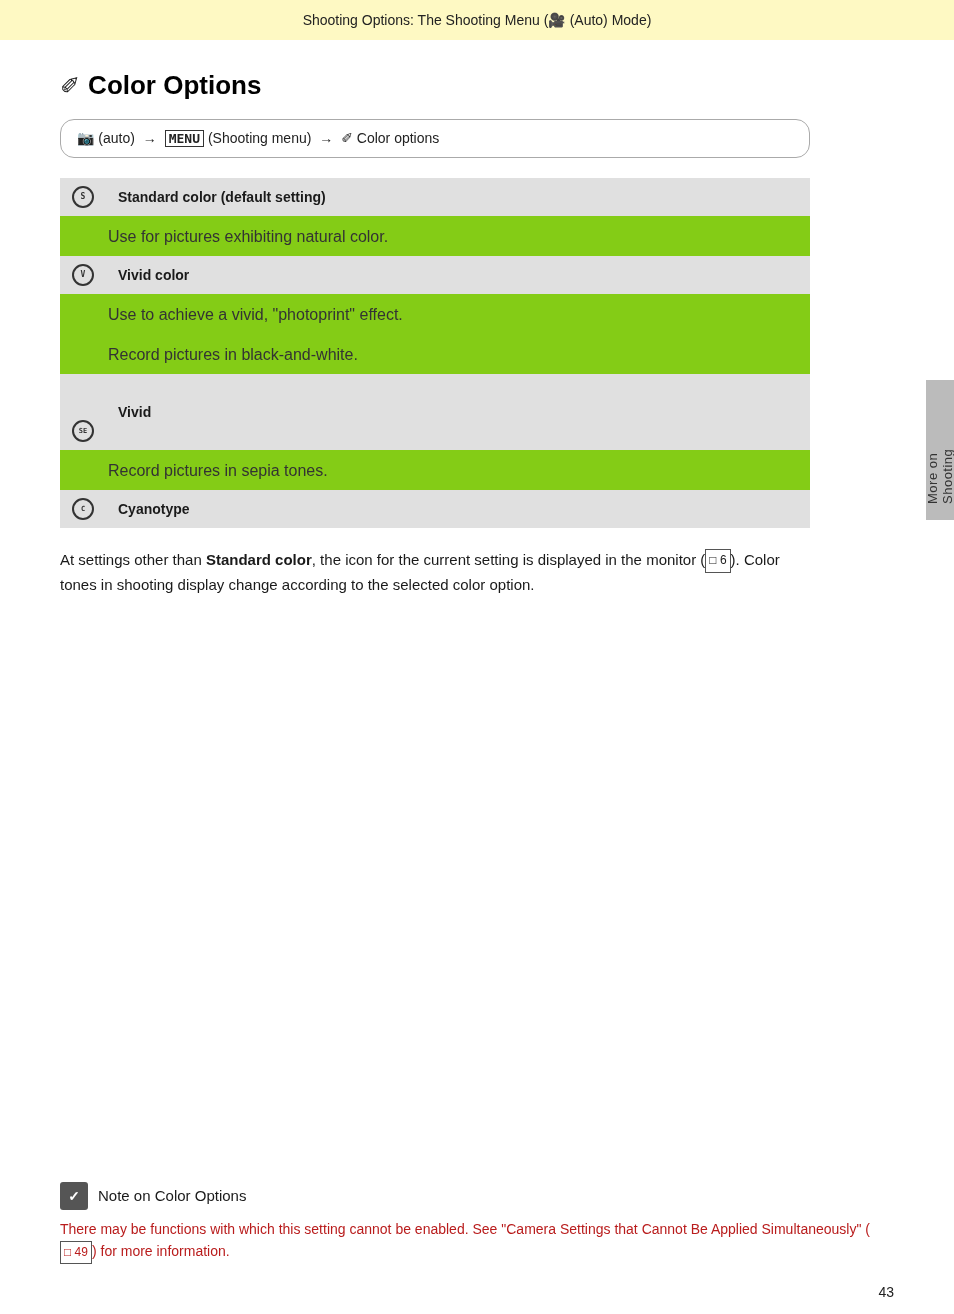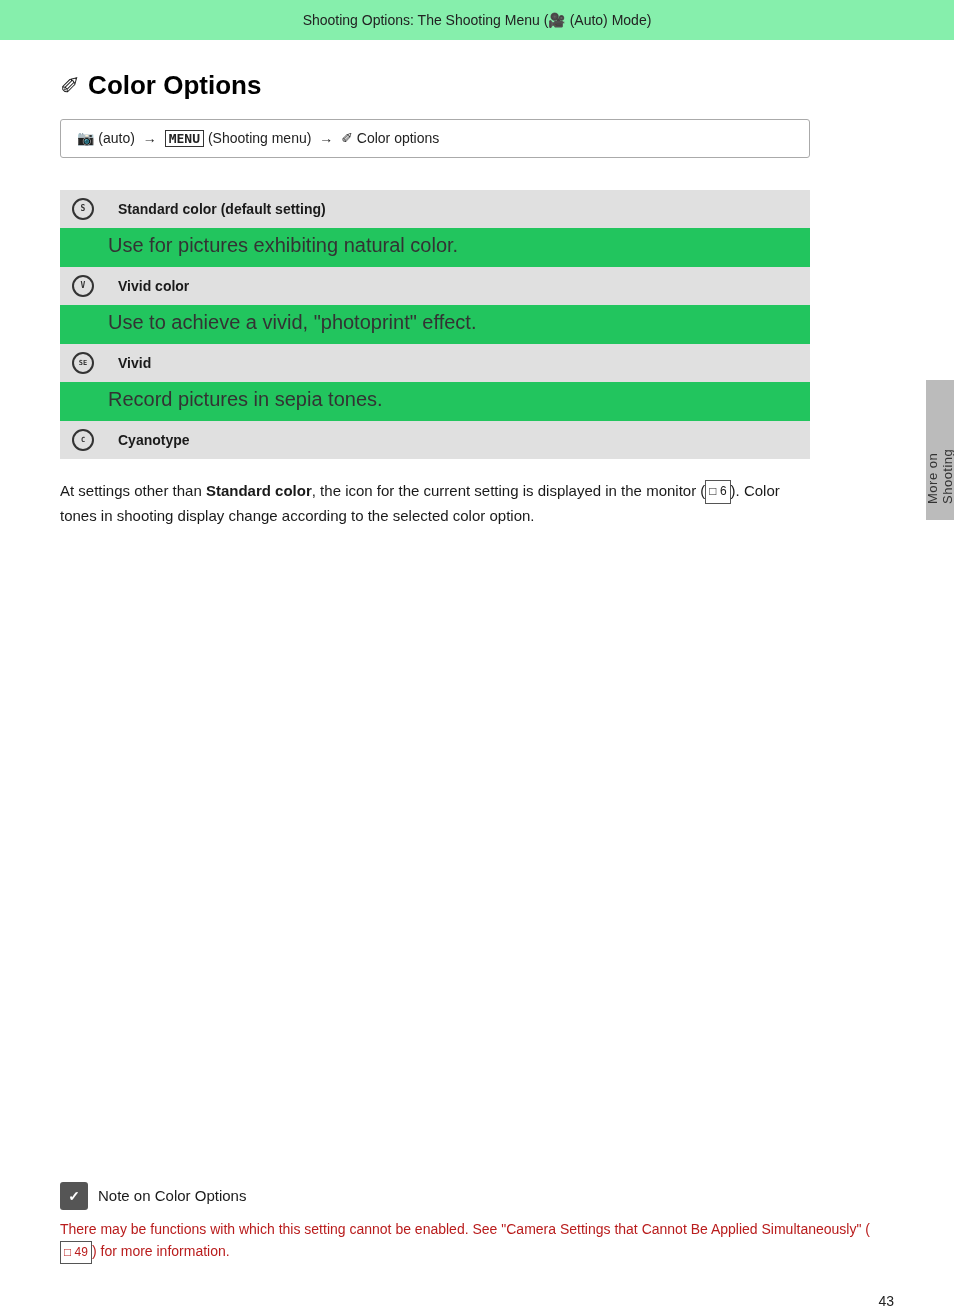--- a/index.html
+++ b/index.html
@@ -7,21 +7,21 @@
       background: #ffffff;
       font-family: 'Arial', sans-serif;
       font-size: 15px;
       color: #1a1a1a;
       width: 954px;
       min-height: 1314px;
       position: relative;
     }
 
     .page-header {
-      background: #86efac;
+      background: #fef9c3;
       text-align: center;
       padding: 12px 20px;
       font-size: 14px;
       color: #222;
     }
 
     .main-content {
       padding: 30px 60px 30px 60px;
       max-width: 870px;
     }
@@ -39,23 +39,23 @@
     }
 
     .page-title h1 {
       font-size: 26px;
       font-weight: bold;
       color: #000;
     }
 
     .nav-box {
       border: 1px solid #aaa;
-      border-radius: 3px;
+      border-radius: 14px;
       padding: 10px 16px;
-      margin-bottom: 32px;
+      margin-bottom: 20px;
       font-size: 14px;
       color: #222;
       background: #fff;
     }
 
     .nav-box .nav-arrow {
       margin: 0 4px;
     }
 
     .intro-text {
@@ -71,23 +71,23 @@
     }
 
     .options-table tr.header-row td {
       background: #e0e0e0;
       padding: 8px 12px;
       font-weight: bold;
       font-size: 14px;
     }
 
     .options-table tr.desc-row td {
-      background: #22c55e;
-      padding: 6px 12px 10px 48px;
-      font-size: 20px;
+      background: #84cc16;
+      padding: 12px 12px 10px 48px;
+      font-size: 16px;
       color: #333;
     }
 
     .options-table .icon-cell {
       width: 36px;
       padding-left: 10px;
       padding-right: 4px;
       vertical-align: middle;
       font-size: 16px;
     }
@@ -146,21 +146,21 @@
     }
 
     .note-body {
       font-size: 14px;
       color: #b91c1c;
       line-height: 1.6;
     }
 
     .page-number {
       position: absolute;
-      bottom: 5px;
+      bottom: 14px;
       right: 60px;
       font-size: 14px;
       color: #222;
     }
 
     .sidebar-tab {
       position: absolute;
       right: 0;
       top: 380px;
       width: 28px;
@@ -239,24 +239,27 @@
     <tr class="header-row">
       <td class="icon-cell">
         <div class="opt-icon">V</div>
       </td>
       <td class="label-cell">Vivid color</td>
     </tr>
     <tr class="desc-row">
       <td colspan="2">Use to achieve a vivid, "photoprint" effect.</td>
     </tr>
 
+    <tr class="desc-row">
+      <td colspan="2">Record pictures in black-and-white.</td>
+    </tr>
 
     <tr class="header-row">
       <td class="icon-cell">
-        <div class="opt-icon" style="font-size:7px;">SE</div>
+        <div class="opt-icon" style="font-size:7px;margin-top:38px;">SE</div>
       </td>
       <td class="label-cell">Vivid</td>
     </tr>
     <tr class="desc-row">
       <td colspan="2">Record pictures in sepia tones.</td>
     </tr>
 
     <tr class="header-row">
       <td class="icon-cell">
         <div class="opt-icon" style="font-size:7px;">C</div>

